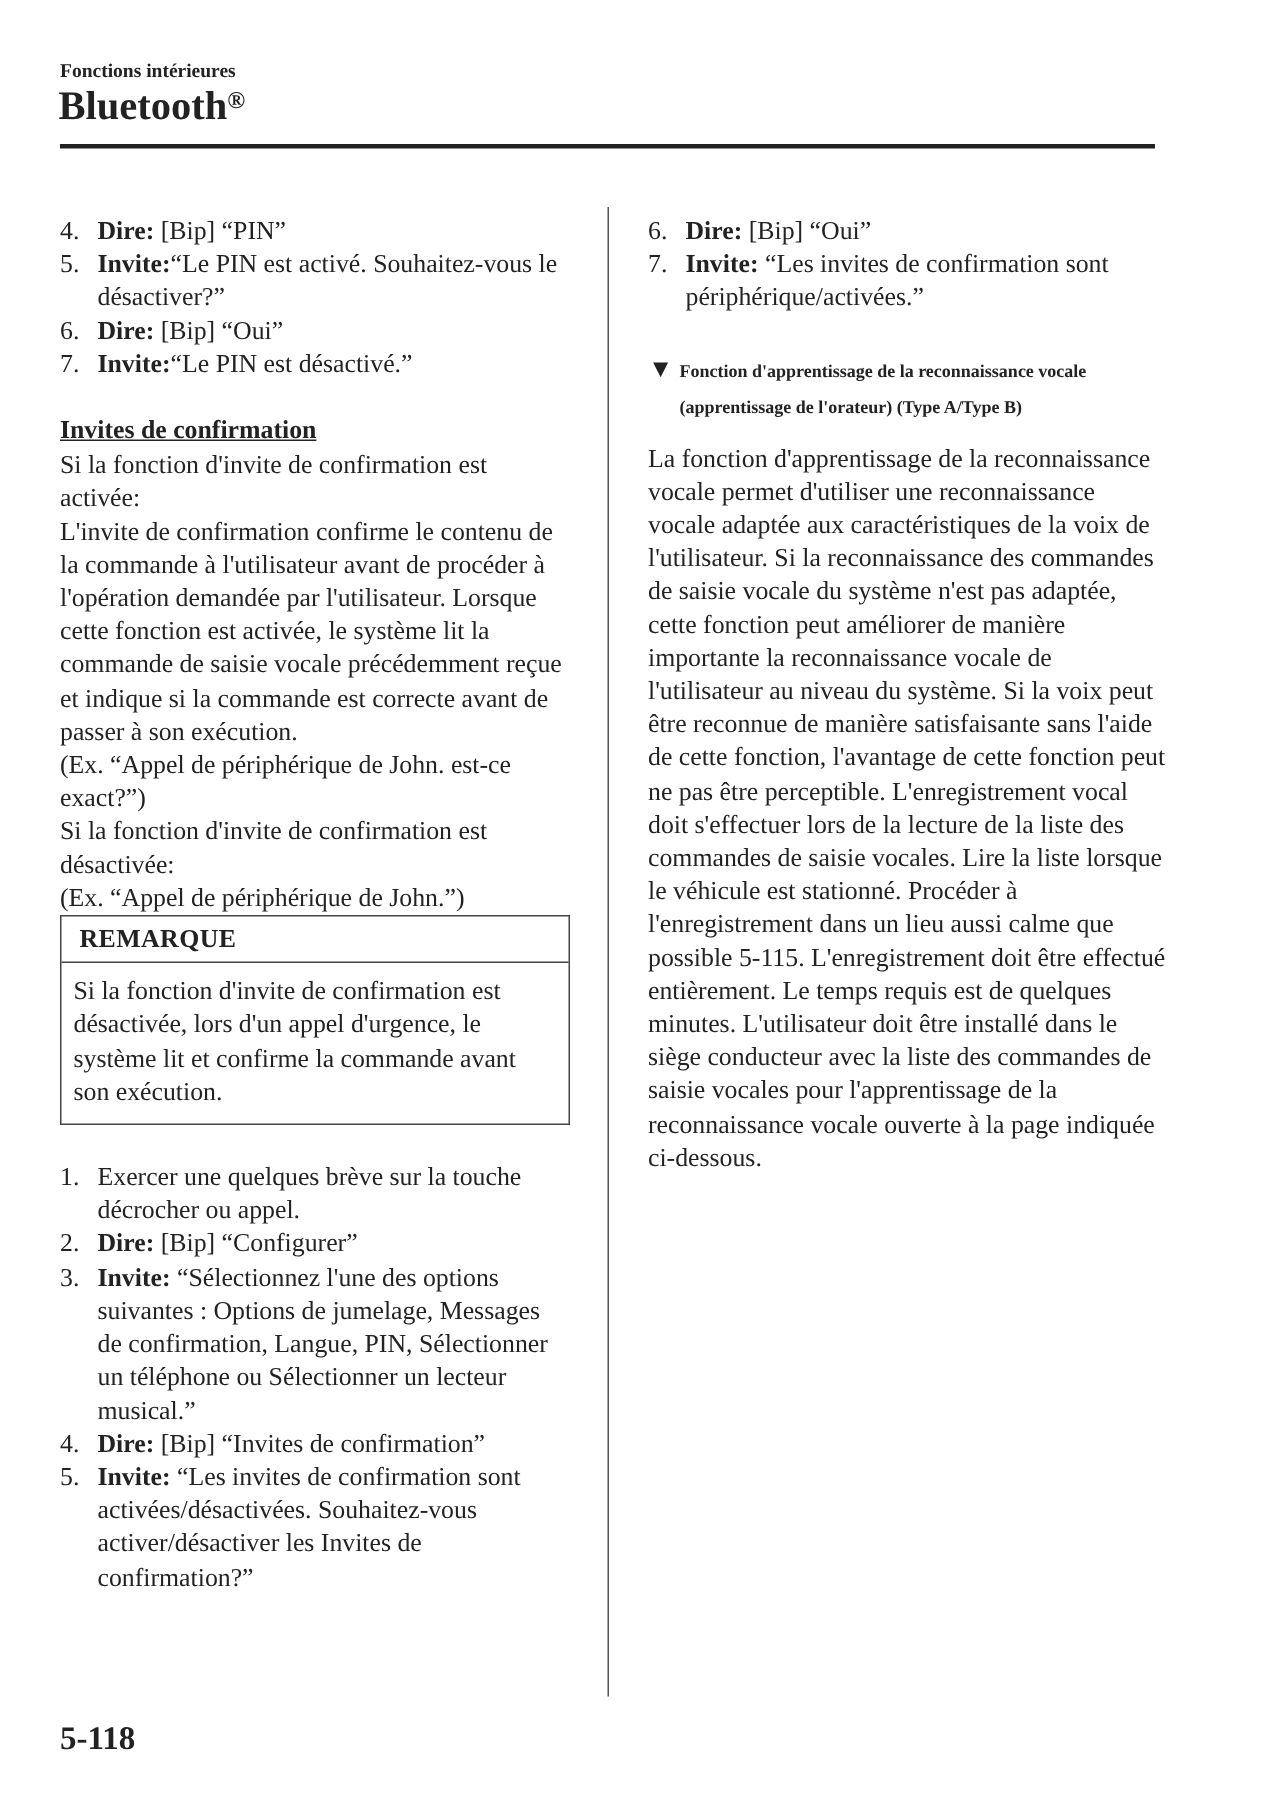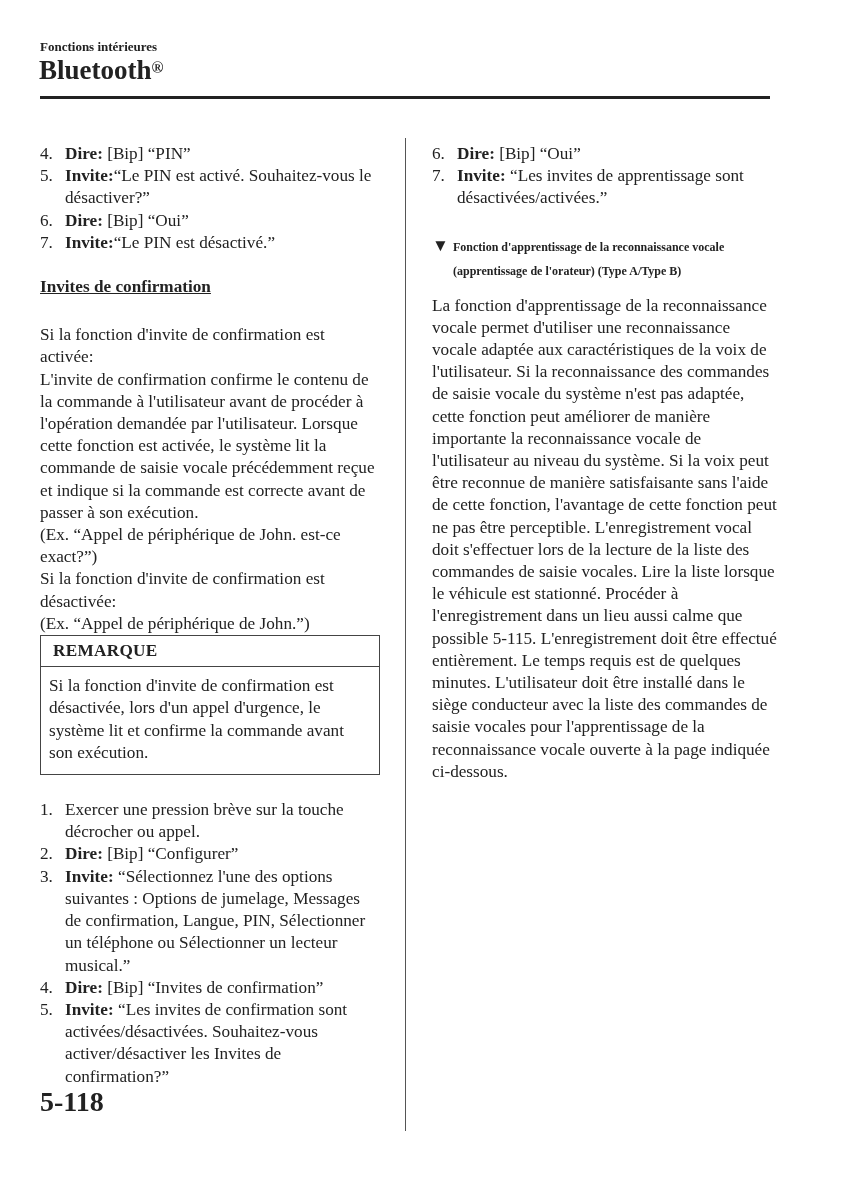--- a/index.html
+++ b/index.html
@@ -10,31 +10,31 @@
   .page-title sup { font-size:16px; vertical-align:top; position:relative; top:-2px; }
   .top-rule { position:absolute; left:40px; top:96px; width:730px; height:3px; background:#222; }
   .col-divider { position:absolute; left:405px; top:138px; width:1px; height:993px; background:#555; }
   .col { position:absolute; font-size:17.2px; line-height:22.2px; }
   .col-left { left:40px; top:143px; width:340px; }
   .col-right { left:432px; top:143px; width:345px; }
   ol { list-style:none; margin:0; padding:0; }
   li { position:relative; padding-left:25px; }
   li .num { position:absolute; left:0; top:0; }
   b { font-weight:bold; }
-  .sub-heading { font-weight:bold; text-decoration:underline; margin-top:22px; margin-bottom:26px; }
+  .sub-heading { font-weight:bold; text-decoration:underline; margin-top:22px; margin-bottom:1px; }
   p { margin:0; }
   .note-box { border:1.3px solid #444; width:338px; }
   .note-title { font-weight:bold; padding:4px 12px 4px 12px; border-bottom:1px solid #444; letter-spacing:0.3px; }
   .note-body { padding:8px 8px 10px 8px; }
   .list-gap { margin-top:24px; }
   .h-section { position:relative; font-weight:bold; font-family:"Liberation Sans","DejaVu Sans",sans-serif;
                font-size:17.5px; line-height:22.5px; padding-left:21px; margin-top:24px; margin-bottom:12px; }
   .h-section .tri { position:absolute; left:0; top:1px; font-size:17px; }
   .h-section .txt { font-family:"Liberation Serif","DejaVu Serif",serif; font-size:12px; }
-  .page-number { position:absolute; left:40px; top:1086px; font-size:28px; font-weight:bold;text-align:center; }
+  .page-number { position:absolute; left:40px; top:1146px; font-size:22px; font-weight:bold;text-align:center; }
 </style>
 </head>
 <body>
 
 <div class="section-label">Fonctions intérieures</div>
 <div class="page-title"><span>Bluetooth</span><sup>®</sup></div>
 <div class="top-rule"></div>
 <div class="col-divider"></div>
 
 <div class="col col-left">
@@ -52,32 +52,32 @@
   <p>(Ex. “Appel de périphérique de John. est-ce exact?”)</p>
   <p>Si la fonction d'invite de confirmation est désactivée:</p>
   <p>(Ex. “Appel de périphérique de John.”)</p>
 
   <div class="note-box">
     <div class="note-title">REMARQUE</div>
     <div class="note-body">Si la fonction d'invite de confirmation est désactivée, lors d'un appel d'urgence, le système lit et confirme la commande avant son exécution.</div>
   </div>
 
   <ol class="list-gap">
-    <li><span class="num">1.</span><b></b><span>Exercer une pression brève sur la touche décrocher ou appel.</span></li>
+    <li><span class="num">1.</span><b></b><span>Exercer une quelques brève sur la touche décrocher ou appel.</span></li>
     <li><span class="num">2.</span><b>Dire:</b><span> [Bip] “Configurer”</span></li>
     <li><span class="num">3.</span><b>Invite:</b><span> “Sélectionnez l'une des options suivantes : Options de jumelage, Messages de confirmation, Langue, PIN, Sélectionner un téléphone ou Sélectionner un lecteur musical.”</span></li>
     <li><span class="num">4.</span><b>Dire:</b><span> [Bip] “Invites de confirmation”</span></li>
     <li><span class="num">5.</span><b>Invite:</b><span> “Les invites de confirmation sont activées/désactivées. Souhaitez-vous activer/désactiver les Invites de confirmation?”</span></li>
   </ol>
 </div>
 
 <div class="col col-right">
   <ol>
     <li><span class="num">6.</span><b>Dire:</b><span> [Bip] “Oui”</span></li>
-    <li><span class="num">7.</span><b>Invite:</b><span> “Les invites de apprentissage sont désactivées/activées.”</span></li>
+    <li><span class="num">7.</span><b>Invite:</b><span> “Les invites de confirmation sont périphérique/activées.”</span></li>
   </ol>
 
   <div class="h-section">
     <span class="tri">▼</span>
     <span class="txt">Fonction d'apprentissage de la reconnaissance vocale (apprentissage de l'orateur) (Type A/Type B)</span>
   </div>
 
   <p>La fonction d'apprentissage de la reconnaissance vocale permet d'utiliser une reconnaissance vocale adaptée aux caractéristiques de la voix de l'utilisateur. Si la reconnaissance des commandes de saisie vocale du système n'est pas adaptée, cette fonction peut améliorer de manière importante la reconnaissance vocale de l'utilisateur au niveau du système. Si la voix peut être reconnue de manière satisfaisante sans l'aide de cette fonction, l'avantage de cette fonction peut ne pas être perceptible. L'enregistrement vocal doit s'effectuer lors de la lecture de la liste des commandes de saisie vocales. Lire la liste lorsque le véhicule est stationné. Procéder à l'enregistrement dans un lieu aussi calme que possible 5-115. L'enregistrement doit être effectué entièrement. Le temps requis est de quelques minutes. L'utilisateur doit être installé dans le siège conducteur avec la liste des commandes de saisie vocales pour l'apprentissage de la reconnaissance vocale ouverte à la page indiquée ci-dessous.</p>
 </div>
 

